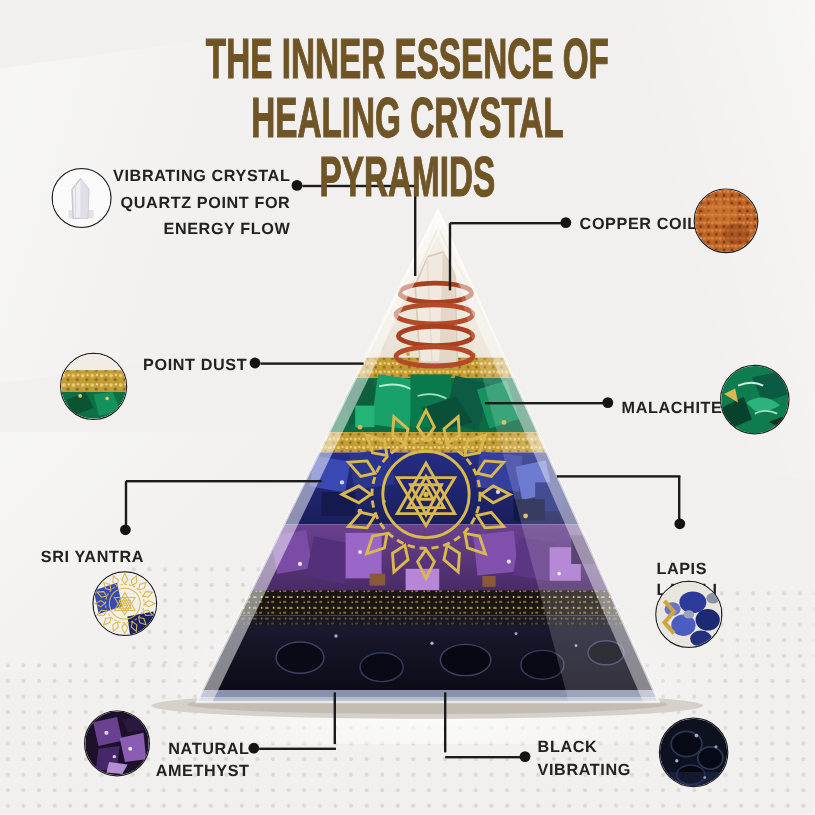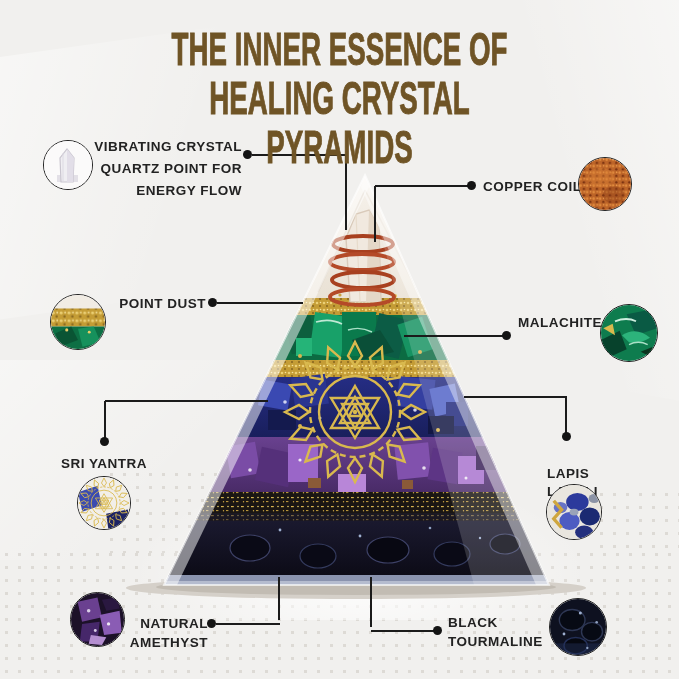--- a/index.html
+++ b/index.html
@@ -25,21 +25,21 @@
   #pyr{position:absolute;left:0;top:0;z-index:3;pointer-events:none;}
   .glow{position:absolute;left:130px;top:470px;width:460px;height:150px;z-index:2;
     background:radial-gradient(ellipse at 50% 70%,rgba(255,255,255,.9),rgba(255,255,255,0) 70%);}
   .hline,.vline{position:absolute;background:#1b1b1b;z-index:5;}
   .hline{height:2px;}
   .vline{width:2px;}
   .dot{position:absolute;width:9px;height:9px;border-radius:50%;background:#141414;z-index:5;}
   .lbl{position:absolute;font-size:13.5px;font-weight:bold;letter-spacing:.5px;
     color:#222;white-space:pre-line;line-height:18px;z-index:6;}
   .lbl.r{text-align:right;}
-  .lbl.c{text-align:center;}
+  .lbl.c{text-align:left;}
   .circ{position:absolute;border-radius:50%;border:1.6px solid #1f1f1f;overflow:hidden;
     z-index:6;background:#fff;box-sizing:border-box;}
   .circ svg{display:block;width:100%;height:100%;}
   .grp{display:contents;}
 </style>
 </head>
 <body>
 
 <div id="canvas">
 
@@ -284,21 +284,21 @@
     </div>
     <div class="lbl r" style="left:86px;top:295px;width:120px;">POINT DUST</div>
     <div class="dot" style="left:208px;top:298px;"></div>
     <div class="hline" style="left:217px;top:302px;width:86px;"></div>
   </div>
 
   
   <div class="grp">
     <div class="hline" style="left:404px;top:335px;width:99px;"></div>
     <div class="dot" style="left:502px;top:331px;"></div>
-    <div class="lbl" style="left:518px;top:314px;">MALACHITE</div>
+    <div class="lbl" style="left:518px;top:331px;">MALACHITE</div>
     <div class="circ" style="left:600px;top:304px;width:58px;height:58px;">
       <svg viewBox="0 0 48 48">
           <rect width="48" height="48" fill="#0e7c4e"></rect>
         <path d="M0,30 L16,22 L22,38 L4,46 Z" fill="#07422c"></path>
         <path d="M22,8 L42,4 L48,20 L30,26 Z" fill="#0a5a44"></path>
         <path d="M18,26 Q30,18 42,28 Q32,34 24,32 Z" fill="#2cb37b"></path>
         <path d="M12,14 Q22,10 30,14" stroke="#cdeede" stroke-width="1.5" fill="none"></path>
         <path d="M24,34 Q32,30 40,34" stroke="#a9dfc6" stroke-width="1.3" fill="none"></path>
         <path d="M2,20 L10,16 L12,26 Z" fill="#d9b94e"></path>
         <path d="M34,40 L44,36 L46,46 Z" fill="#0c351f"></path>
@@ -367,21 +367,21 @@
       </svg>
     </div>
   </div>
 
   
   <div class="grp">
     <div class="vline" style="left:370px;top:577px;height:50px;"></div>
     <div class="hline" style="left:371px;top:630px;width:63px;"></div>
     <div class="dot" style="left:433px;top:626px;"></div>
     <div class="lbl" style="left:448px;top:613px;line-height:19px;">BLACK
-TOURMALINE</div>
+VIBRATING</div>
     <div class="circ" style="left:549px;top:598px;width:58px;height:58px;">
       <svg viewBox="0 0 48 48">
           <rect width="48" height="48" fill="#0e1120"></rect>
         <ellipse cx="19" cy="18" rx="11" ry="9" fill="#070a14" stroke="#2e3754" stroke-width="1.2"></ellipse>
         <ellipse cx="36" cy="28" rx="9" ry="8" fill="#070a14" stroke="#2e3754" stroke-width="1.2"></ellipse>
         <ellipse cx="22" cy="40" rx="10" ry="7" fill="#060810" stroke="#243058" stroke-width="1.2"></ellipse>
         <rect y="38" width="48" height="10" fill="#243058" opacity=".45"></rect>
         <circle cx="26" cy="12" r="1.3" fill="#9fb0d0"></circle>
           <circle cx="40" cy="20" r="1.1" fill="#8fa0c0"></circle>
         <circle cx="12" cy="30" r="1.2" fill="#9fb0d0"></circle>

